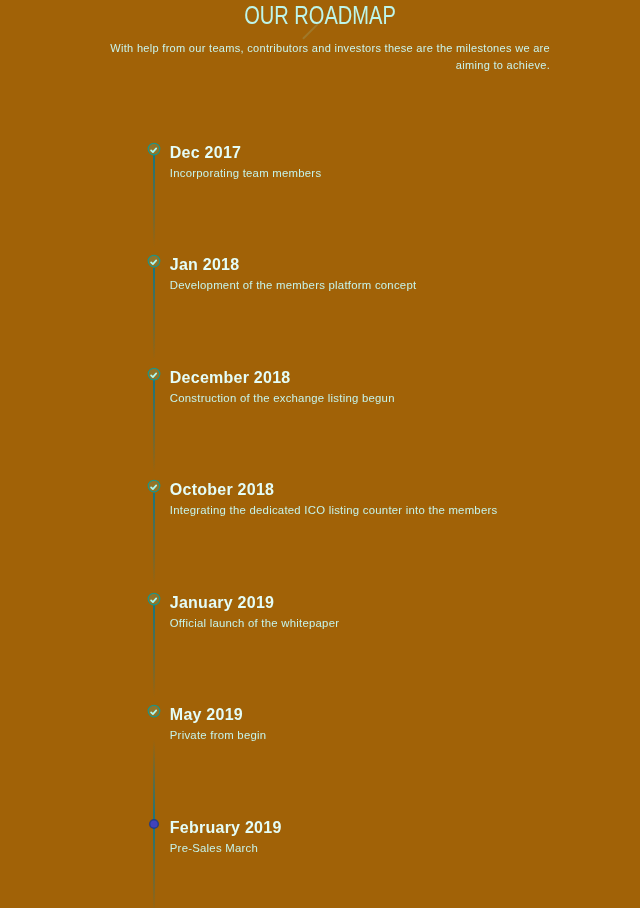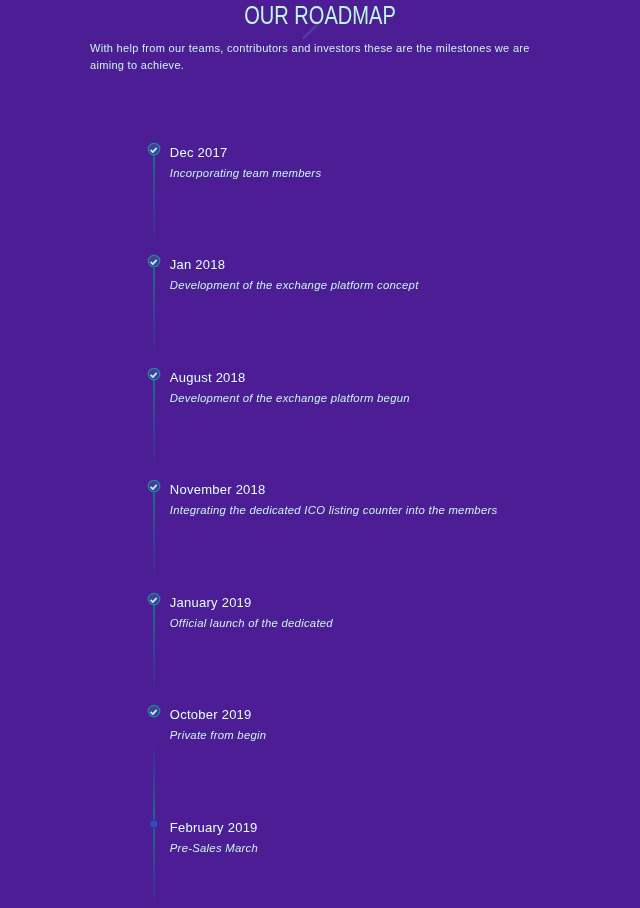--- a/index.html
+++ b/index.html
@@ -12,21 +12,21 @@
     overflow: hidden;
     background: #2bc4b1;
     font-family: "Liberation Sans", sans-serif;
     -webkit-font-smoothing: antialiased;
   }
   .page {
     position: relative;
     width: 640px;
     height: 908px;
     overflow: hidden;
-    background: #4c1d95;
+    background: #a16207;
   }
   
   .header {
     position: absolute;
     left: 0;
     top: 0;
     width: 640px;
     text-align: center;
   }
   .page-title {
@@ -53,21 +53,21 @@
     position: absolute;
     left: 90px;
     top: 40.2px;
     width: 460px;
     margin: 0;
     font-size: 11.02px;
     font-weight: 400;
     line-height: 16.9px;
     letter-spacing: 0.3px;
     color: #c9f4ec;
-    text-align: left;
+    text-align: right;
   }
   
   .timeline {
     position: absolute;
     left: 0;
     top: 0;
     width: 640px;
     height: 908px;
   }
   .tl-item {
@@ -86,38 +86,37 @@
     position: absolute;
     left: 0px;
     top: 0px;
     width: 16px;
     height: 16px;
   }
   .tl-date {
     position: absolute;
     left: 23.75px;
     top: 5px;
-    font-size: 13px;
-    font-weight: normal;
+    font-size: 16px;
+    font-weight: bold;
     color: #e4fdf7;
     white-space: nowrap;
     letter-spacing: 0.25px;
     line-height: 13px;
   }
   .tl-desc {
     position: absolute;
     left: 23.75px;
     top: 25px;
     font-size: 11.35px;
     font-weight: 400;
     color: #c6f4ea;
     white-space: nowrap;
     letter-spacing: 0.25px;
     line-height: 14px;
-    font-style: italic;
   }
 </style>
 </head>
 <body>
 
 <div class="page">
 
   <div class="header">
     <h1 class="page-title">OUR ROADMAP</h1>
     <div class="title-deco">
@@ -147,56 +146,56 @@
       <span class="tl-date">Dec 2017</span>
       <span class="tl-desc">Incorporating team members</span>
     </div>
 
     <div class="tl-item" style="top: 253.25px;">
       <span class="tl-dot"><svg width="16" height="16" viewBox="0 0 16 16">
             <circle cx="8" cy="8" r="5.85" fill="rgba(70,210,215,0.16)" stroke="#13988f" stroke-width="1.05"></circle>
             <path d="M5.1 9.4 L6.9 11.1 L10.2 7.4" fill="none" stroke="#aefaf2" stroke-width="1.75" stroke-linecap="round" stroke-linejoin="round"></path>
           </svg></span>
       <span class="tl-date">Jan 2018</span>
-      <span class="tl-desc">Development of the exchange platform concept</span>
+      <span class="tl-desc">Development of the members platform concept</span>
     </div>
 
     <div class="tl-item" style="top: 365.7px;">
       <span class="tl-dot"><svg width="16" height="16" viewBox="0 0 16 16">
             <circle cx="8" cy="8" r="5.85" fill="rgba(70,210,215,0.16)" stroke="#13988f" stroke-width="1.05"></circle>
             <path d="M5.1 9.4 L6.9 11.1 L10.2 7.4" fill="none" stroke="#aefaf2" stroke-width="1.75" stroke-linecap="round" stroke-linejoin="round"></path>
           </svg></span>
-      <span class="tl-date">August 2018</span>
-      <span class="tl-desc">Development of the exchange platform begun</span>
+      <span class="tl-date">December 2018</span>
+      <span class="tl-desc">Construction of the exchange listing begun</span>
     </div>
 
     <div class="tl-item" style="top: 478.15px;">
       <span class="tl-dot"><svg width="16" height="16" viewBox="0 0 16 16">
             <circle cx="8" cy="8" r="5.85" fill="rgba(70,210,215,0.16)" stroke="#13988f" stroke-width="1.05"></circle>
             <path d="M5.1 9.4 L6.9 11.1 L10.2 7.4" fill="none" stroke="#aefaf2" stroke-width="1.75" stroke-linecap="round" stroke-linejoin="round"></path>
           </svg></span>
-      <span class="tl-date">November 2018</span>
+      <span class="tl-date">October 2018</span>
       <span class="tl-desc">Integrating the dedicated ICO listing counter into the members</span>
     </div>
 
     <div class="tl-item" style="top: 590.6px;">
       <span class="tl-dot"><svg width="16" height="16" viewBox="0 0 16 16">
             <circle cx="8" cy="8" r="5.85" fill="rgba(70,210,215,0.16)" stroke="#13988f" stroke-width="1.05"></circle>
             <path d="M5.1 9.4 L6.9 11.1 L10.2 7.4" fill="none" stroke="#aefaf2" stroke-width="1.75" stroke-linecap="round" stroke-linejoin="round"></path>
           </svg></span>
       <span class="tl-date">January 2019</span>
-      <span class="tl-desc">Official launch of the dedicated</span>
+      <span class="tl-desc">Official launch of the whitepaper</span>
     </div>
 
     <div class="tl-item" style="top: 703.05px;">
       <span class="tl-dot"><svg width="16" height="16" viewBox="0 0 16 16">
             <circle cx="8" cy="8" r="5.85" fill="rgba(70,210,215,0.16)" stroke="#13988f" stroke-width="1.05"></circle>
             <path d="M5.1 9.4 L6.9 11.1 L10.2 7.4" fill="none" stroke="#aefaf2" stroke-width="1.75" stroke-linecap="round" stroke-linejoin="round"></path>
           </svg></span>
-      <span class="tl-date">October 2019</span>
+      <span class="tl-date">May 2019</span>
       <span class="tl-desc">Private from begin</span>
     </div>
 
     <div class="tl-item" style="top: 815.5px;">
       <span class="tl-dot"><svg width="16" height="16" viewBox="0 0 16 16">
             <circle cx="8" cy="8" r="4.35" fill="#4242bc"></circle>
             <circle cx="8" cy="8" r="4.35" fill="none" stroke="rgba(22,58,140,0.78)" stroke-width="1.5"></circle>
           </svg></span>
       <span class="tl-date">February 2019</span>
       <span class="tl-desc">Pre-Sales March</span>

